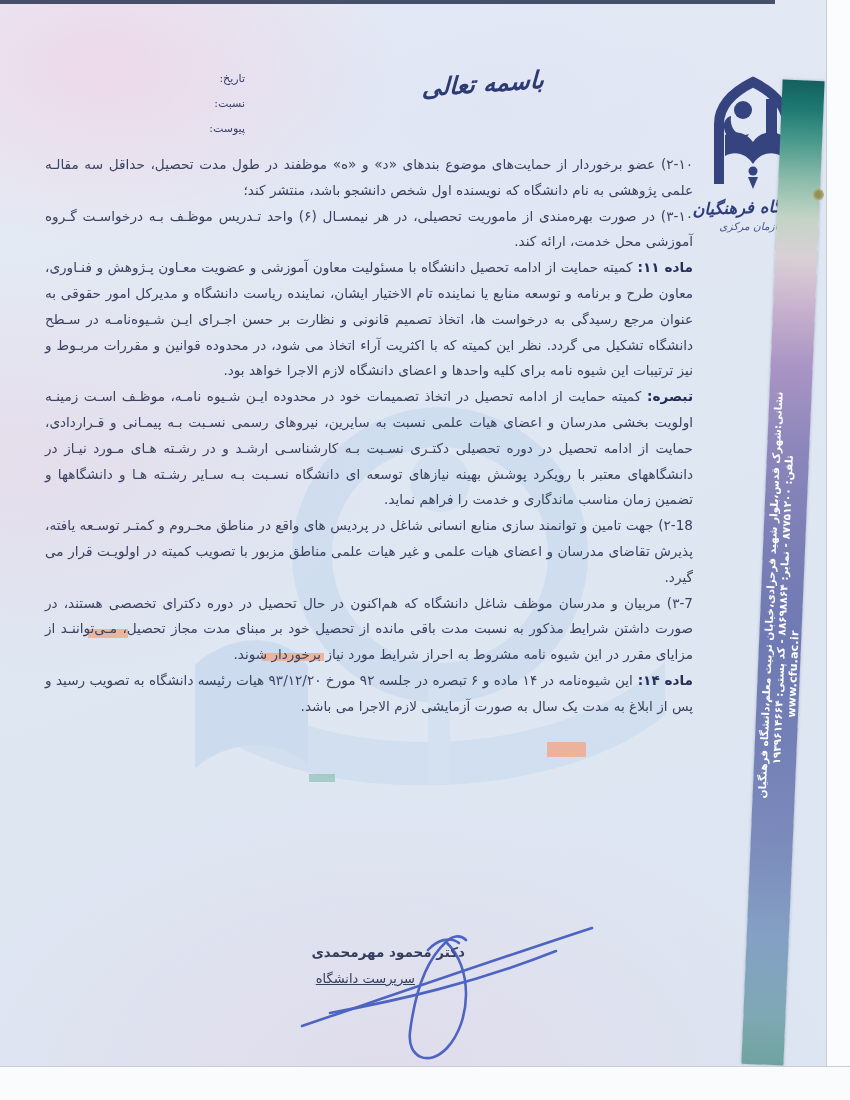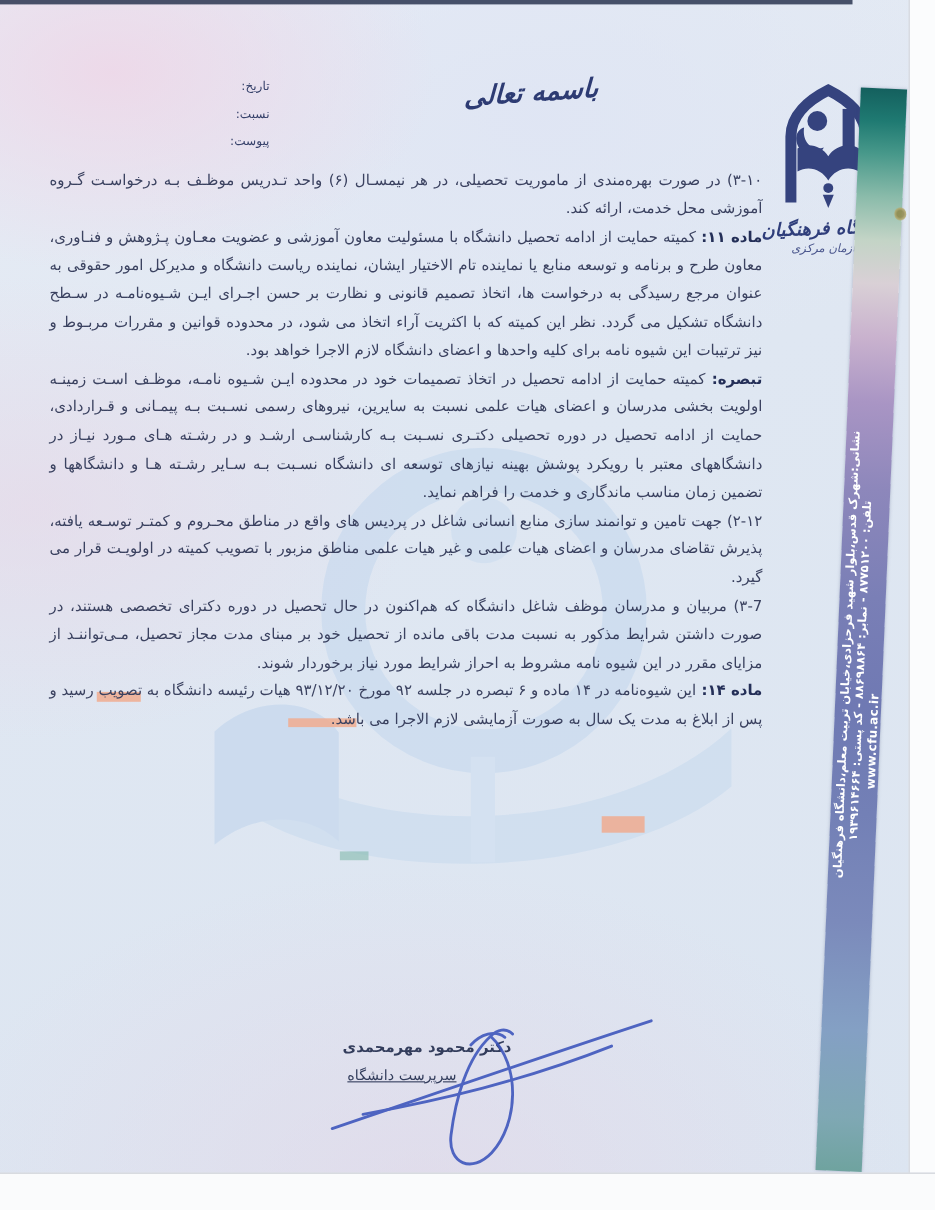--- a/index.html
+++ b/index.html
@@ -120,24 +120,25 @@
       <rect x="61" y="27" width="11" height="38" fill="#35437e"></rect>
       <path d="M48,92 C42,82 30,78 20,84 L20,63 C30,57 42,61 48,70 C54,61 66,57 76,63 L76,84 C66,78 54,82 48,92 Z" fill="#35437e"></path>
       <circle cx="48" cy="99" r="4.5" fill="#35437e"></circle>
       <path d="M43,105 L53,105 L48,117 Z" fill="#35437e"></path>
     </svg>
     <div class="logo-calligraphy">دانشگاه فرهنگیان</div>
     <div class="logo-sub">سازمان مرکزی</div>
   </div>
 
   <div class="body-text">
+      <p class="para">۲-۱۰) عضو برخوردار از حمایت‌های موضوع بندهای «د» و «ه» موظفند در طول مدت تحصیل، حداقل سه مقالـه علمی پژوهشی به نام دانشگاه که نویسنده اول شخص دانشجو باشد، منتشر کند؛</p>
       <p class="para">۳-۱۰) در صورت بهره‌مندی از ماموریت تحصیلی، در هر نیمسـال (۶) واحد تـدریس موظـف بـه درخواسـت گـروه آموزشی محل خدمت، ارائه کند.</p>
       <p class="para"><b>ماده ۱۱: </b>کمیته حمایت از ادامه تحصیل دانشگاه با مسئولیت معاون آموزشی و عضویت معـاون پـژوهش و فنـاوری، معاون طرح و برنامه و توسعه منابع یا نماینده تام الاختیار ایشان، نماینده ریاست دانشگاه و مدیرکل امور حقوقی به عنوان مرجع رسیدگی به درخواست ها، اتخاذ تصمیم قانونی و نظارت بر حسن اجـرای ایـن شـیوه‌نامـه در سـطح دانشگاه تشکیل می گردد. نظر این کمیته که با اکثریت آراء اتخاذ می شود، در محدوده قوانین و مقررات مربـوط و نیز ترتیبات این شیوه نامه برای کلیه واحدها و اعضای دانشگاه لازم الاجرا خواهد بود.</p>
       <p class="para"><b>تبصره: </b>کمیته حمایت از ادامه تحصیل در اتخاذ تصمیمات خود در محدوده ایـن شـیوه نامـه، موظـف اسـت زمینـه اولویت بخشی مدرسان و اعضای هیات علمی نسبت به سایرین، نیروهای رسمی نسـبت بـه پیمـانی و قـراردادی، حمایت از ادامه تحصیل در دوره تحصیلی دکتـری نسـبت بـه کارشناسـی ارشـد و در رشـته هـای مـورد نیـاز در دانشگاههای معتبر با رویکرد پوشش بهینه نیازهای توسعه ای دانشگاه نسـبت بـه سـایر رشـته هـا و دانشگاهها و تضمین زمان مناسب ماندگاری و خدمت را فراهم نماید.</p>
-      <p class="para">۲-۱۲) جهت تامین و توانمند سازی منابع انسانی شاغل در پردیس های واقع در مناطق محـروم و کمتـر توسـعه یافته، پذیرش تقاضای مدرسان و اعضای هیات علمی و غیر هیات علمی مناطق مزبور با تصویب کمیته در اولویـت قرار می گیرد.</p>
+      <p class="para">۲-18) جهت تامین و توانمند سازی منابع انسانی شاغل در پردیس های واقع در مناطق محـروم و کمتـر توسـعه یافته، پذیرش تقاضای مدرسان و اعضای هیات علمی و غیر هیات علمی مناطق مزبور با تصویب کمیته در اولویـت قرار می گیرد.</p>
       <p class="para">۳-7) مربیان و مدرسان موظف شاغل دانشگاه که هم‌اکنون در حال تحصیل در دوره دکترای تخصصی هستند، در صورت داشتن شرایط مذکور به نسبت مدت باقی مانده از تحصیل خود بر مبنای مدت مجاز تحصیل، مـی‌تواننـد از مزایای مقرر در این شیوه نامه مشروط به احراز شرایط مورد نیاز برخوردار شوند.</p>
       <p class="para"><b>ماده ۱۴: </b>این شیوه‌نامه در ۱۴ ماده و ۶ تبصره در جلسه ۹۲ مورخ ۹۳/۱۲/۲۰ هیات رئیسه دانشگاه به تصویب رسید و پس از ابلاغ به مدت یک سال به صورت آزمایشی لازم الاجرا می باشد.</p>
     </div>
 
   <div class="sig-block">
     <div class="sig-name">دکتر محمود مهرمحمدی</div>
     <div class="sig-title">سرپرست دانشگاه</div>
   </div>
   <svg class="sig-svg" width="850" height="1100" viewBox="0 0 850 1100">
     <g fill="none" stroke="#3f57bd" stroke-width="2.6" stroke-linecap="round" opacity="0.9">

